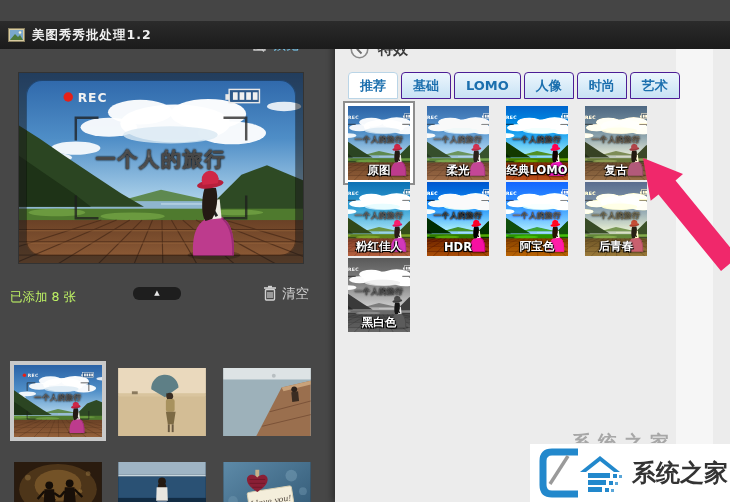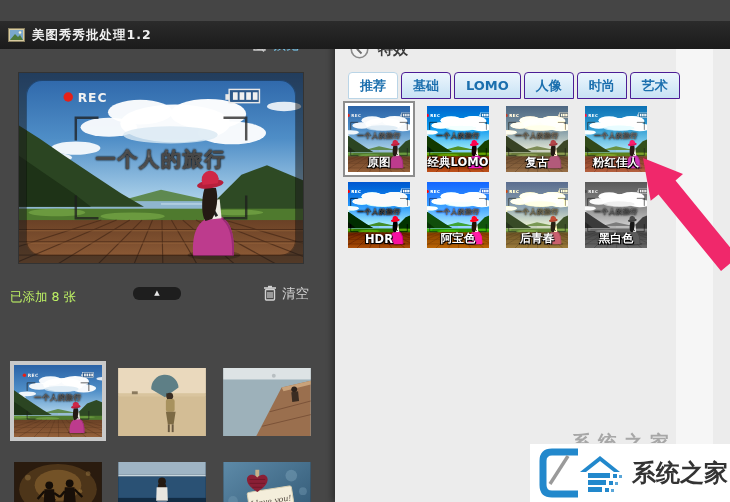--- a/index.html
+++ b/index.html
@@ -38,21 +38,21 @@
   .panel-header{position:absolute;left:15px;top:12px;display:flex;align-items:flex-end;gap:9px;}
   .panel-title{font-size:15px;font-weight:bold;color:#3a3a3a;}
   .tabs{position:absolute;left:13px;top:44px;display:flex;gap:3px;}
   .tab{height:25px;line-height:25px;padding:0 11px;background:linear-gradient(#ecf6fd,#c8e2f4);
        border:1px solid #4c1d95;border-radius:4px 4px 0 0;color:#1b6fae;font-weight:bold;
        font-size:13px;cursor:pointer;white-space:nowrap;}
   .tab.active{background:#fff;border-color:#bad5e7;}
   .filter-grid{position:absolute;left:13px;top:78px;display:grid;
                grid-template-columns:repeat(4,62px);grid-auto-rows:62px;
                column-gap:17px;row-gap:14px;}
-  .filter-item{position:relative;width:62px;height:66px;overflow:hidden;background:#111;cursor:pointer;}
+  .filter-item{position:relative;width:62px;height:74px;overflow:hidden;background:#111;cursor:pointer;}
   .filter-item.selected{box-shadow:0 0 0 3px #ffffff,0 0 0 5px #8d8d8d;}
   .filter-item .ph{width:100%;height:100%;display:block;}
   .flabel{position:absolute;left:0;right:0;bottom:2px;text-align:center;color:#fff;
           font-size:11.5px;font-weight:bold;white-space:nowrap;
           text-shadow:0 0 2px #000,1px 1px 0 #000,-1px 1px 0 #000;}
   
   .arrow-overlay{position:absolute;left:0;top:0;width:730px;height:502px;pointer-events:none;z-index:8;}
   .watermark-ghost{position:absolute;left:572px;top:430px;width:156px;height:13px;overflow:hidden;
                    color:#909090;font-size:19px;font-weight:bold;letter-spacing:7px;opacity:.75;z-index:5;}
   .watermark{position:absolute;left:530px;top:444px;width:200px;height:58px;background:#ffffff;z-index:6;
@@ -318,20 +318,26 @@
       <div class="tab">艺术</div>
     </div>
   <div class="filter-grid">
       <div class="filter-item selected">
         <svg class="ph" viewBox="0 0 300 210" preserveAspectRatio="xMidYMid slice">
           <use href="#scene-photo"></use>
         </svg>
         <span class="flabel">原图</span>
       </div>
       <div class="filter-item">
+        <svg class="ph" viewBox="0 0 300 210" preserveAspectRatio="xMidYMid slice" style="filter: brightness(1.1) saturate(0.92) contrast(0.95);">
+          <use href="#scene-photo"></use>
+        </svg>
+        <span class="flabel">柔光</span>
+      </div>
+      <div class="filter-item">
         <svg class="ph" viewBox="0 0 300 210" preserveAspectRatio="xMidYMid slice" style="filter: saturate(1.45) contrast(1.25) hue-rotate(-8deg);">
           <use href="#scene-photo"></use>
         </svg>
         <span class="flabel">经典LOMO</span>
       </div>
       <div class="filter-item">
         <svg class="ph" viewBox="0 0 300 210" preserveAspectRatio="xMidYMid slice" style="filter: sepia(0.5) saturate(1.15) contrast(1.05);">
           <use href="#scene-photo"></use>
         </svg>
         <span class="flabel">复古</span>

